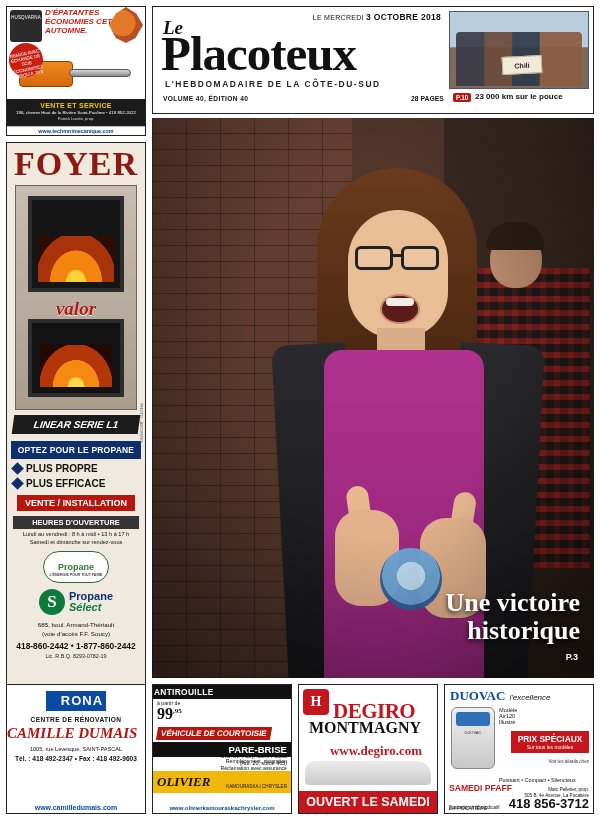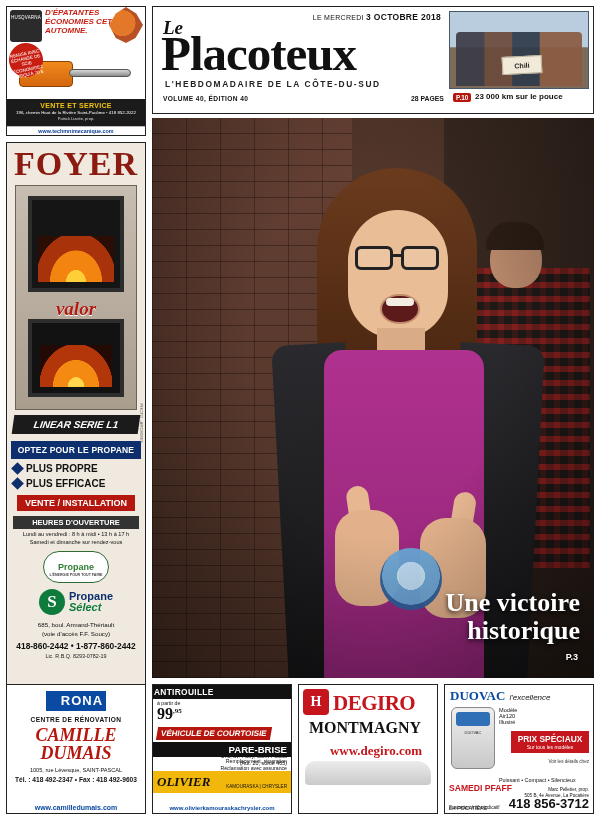--- a/index.html
+++ b/index.html
@@ -330,21 +330,21 @@
   .bad4 { left:438px; width:150px; }
 
   
   .rona-logo {
     margin:6px auto 0; width:60px; height:20px; background:#0b4aa2;
     color:#fff; font-weight:bold; font-size:13px; text-align:center; line-height:20px;
     letter-spacing:1px; font-family:"Liberation Sans", sans-serif;padding-left:12px;
   }
   .rona-sub { text-align:center; font-size:6.6px; font-weight:bold; margin-top:5px; letter-spacing:.4px; }
   .rona-name {
-    text-align:center; font-family:"Liberation Serif", serif; font-size:18px;
+    font-family:"Liberation Serif", serif; font-size:15px;
     font-weight:bold; font-style:italic; color:#b5170f; margin-top:3px; line-height:1;
   }
   .rona-addr { text-align:center; font-size:5.6px; margin-top:5px; }
   .rona-tel { text-align:center; font-size:6.6px; font-weight:bold; margin-top:3px; }
   .rona-web {
     position:absolute; left:0; right:0; bottom:2px; text-align:center;
     font-size:7px; font-weight:bold; color:#0b4aa2;
   }
 
   
@@ -382,21 +382,21 @@
   }
   .anti-phone { position:absolute; right:4px; bottom:46px; font-size:5.4px; text-align:right; line-height:1.3; }
 
   
   .degiro-h {
     position:absolute; left:4px; top:4px; width:26px; height:26px; background:#c4161c;
     border-radius:4px; color:#fff; font-size:14px; font-weight:bold; text-align:center; line-height:26px;
     font-family:"Liberation Serif", serif;
   }
   .degiro-name {
-    position:absolute; left:34px; top:6px; font-size:21px; font-weight:bold; color:#c4161c;
+    position:absolute; left:34px; top:14px; font-size:21px; font-weight:bold; color:#c4161c;
     font-family:"Liberation Serif", serif; letter-spacing:-.5px;
   }
   .degiro-mont {
     position:absolute; left:10px; top:34px; font-size:16px; font-weight:bold; color:#111;
     font-family:"Liberation Serif", serif;
   }
   .degiro-web {
     position:absolute; left:16px; right:0; top:58px; text-align:center; font-size:13px;
     font-weight:bold; color:#c4161c; font-family:"Liberation Serif", serif;
   }
@@ -589,20 +589,21 @@
       <div class="olivier-chr">KAMOURASKA | CHRYSLER</div>
       <div class="olivier-web">www.olivierkamouraskachrysler.com</div>
     </div>
 
     <div class="bad bad3">
       <div class="degiro-h">H</div>
       <div class="degiro-name">DEGIRO</div>
       <div class="degiro-mont">MONTMAGNY</div>
       <div class="degiro-web">www.degiro.com</div>
       <div class="degiro-car"></div>
+      <div class="degiro-open">OUVERT LE SAMEDI</div>
     </div>
 
     <div class="bad bad4">
       <div class="duo-head">
         <span class="duo-name">DUOVAC</span>
         <span class="duo-exc">l'excellence</span>
       </div>
       <div class="duo-unit">
         <div class="duo-unit-top"></div>
         <div class="duo-unit-lbl">DUOVAC</div>

